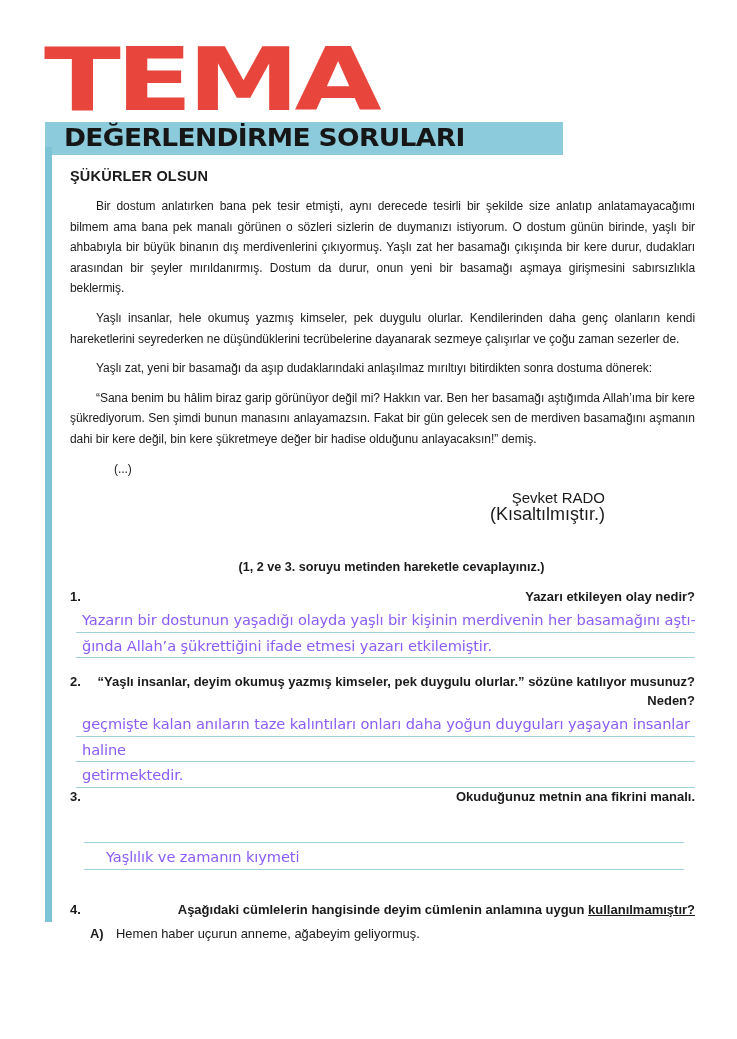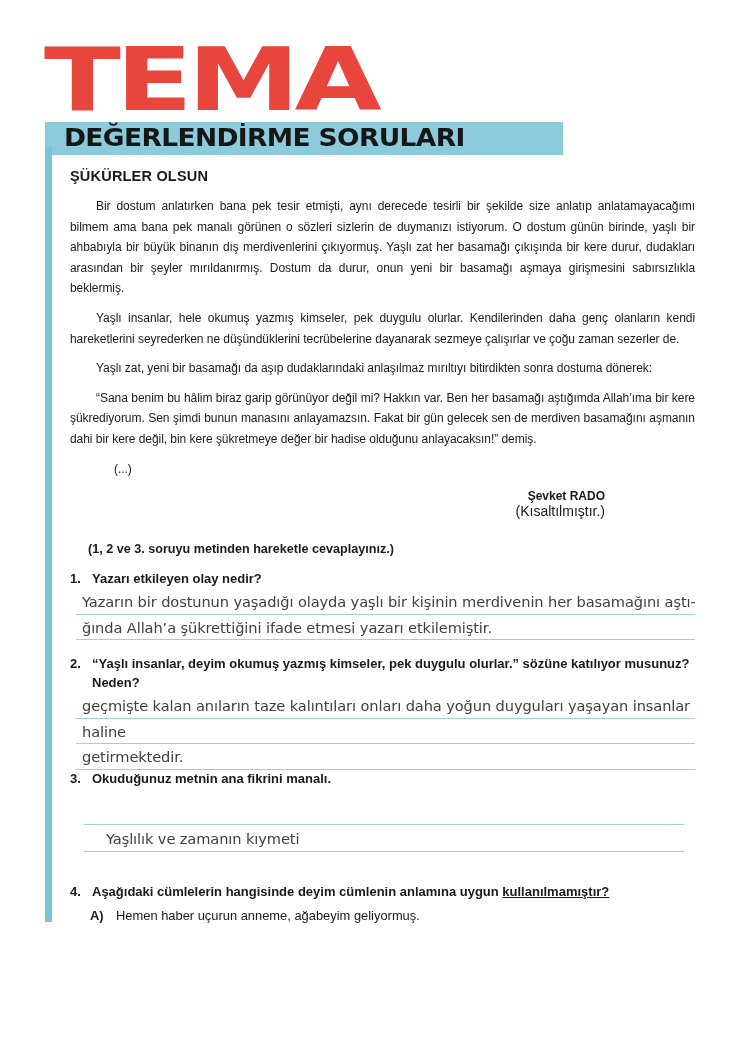--- a/index.html
+++ b/index.html
@@ -98,60 +98,62 @@
     text-indent: 0;
     padding-left: 44px;
     margin-top: 2px;
   }
   .byline {
     text-align: right;
     padding-right: 90px;
     margin-top: 10px;
   }
   .byline .author {
-    font-weight: bold;
-    font-size: 12px;
+    font-weight: normal;
+    font-size: 15px;
     display: block;
   }
   .byline .note {
-    font-size: 14px;
+    font-size: 18px;
     display: block;
     line-height: 17px;
   }
 
   
   .instruction {
     font-weight: bold;
     font-size: 12.6px;
     padding-left: 18px;
-    margin-top: 22px;
+    margin-top: 37px;
     margin-bottom: 13px;
+    text-align: center;
   }
   .q {
     position: relative;
     margin-bottom: 2px;
   }
   .q-line {
     display: flex;
     font-weight: bold;
     font-size: 13px;
     line-height: 19px;
   }
   .q-num {
     width: 22px;
     flex: 0 0 22px;
   }
   .q-text {
     flex: 1 1 auto;
+    text-align: right;
   }
   .u { text-decoration: underline; }
 
   
   .answer {
-    color: #404040;
+    color: #8b5cf6;
     font-family: "DejaVu Sans", sans-serif;
     font-size: 14.6px;
     line-height: 25.5px;
     letter-spacing: -0.1px;
     position: relative;
     z-index: 2;
   }
   .ans-block {
     position: relative;
     margin-top: 1px;

